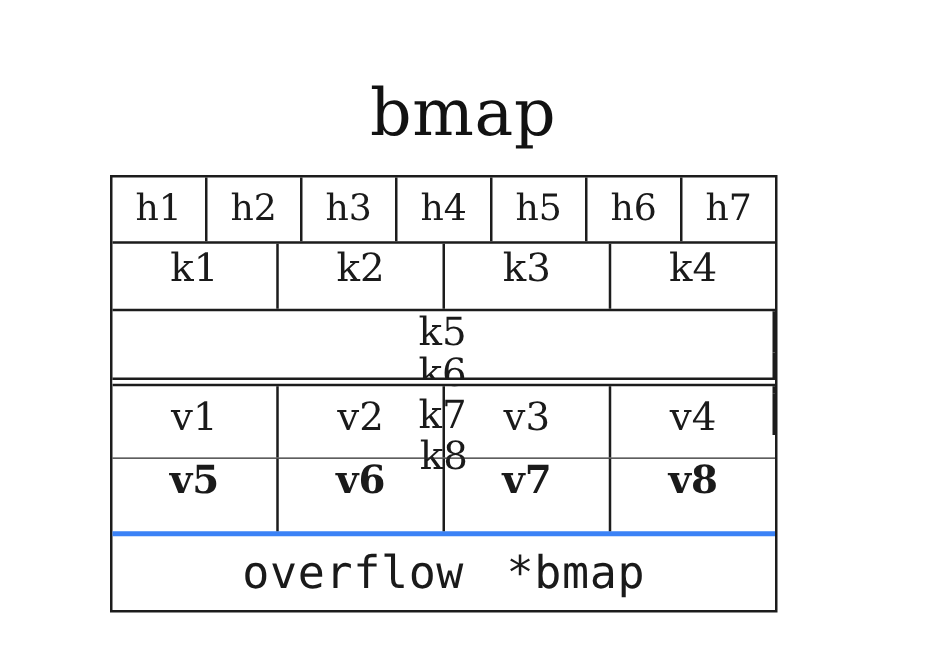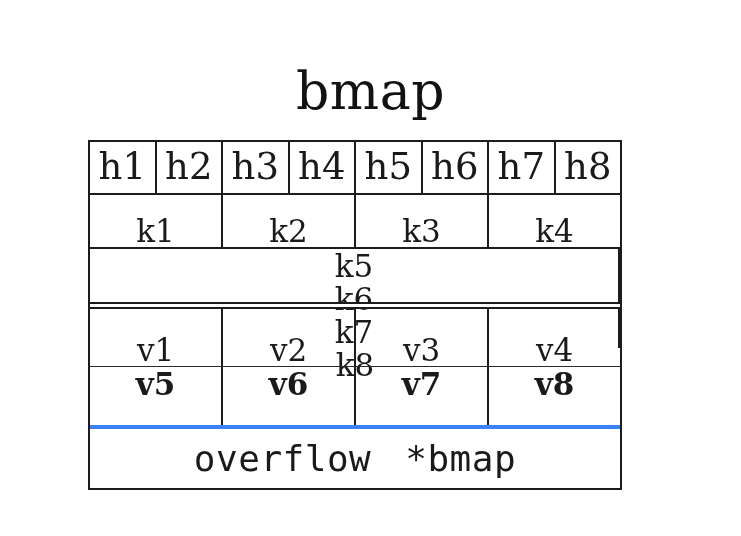--- a/index.html
+++ b/index.html
@@ -68,21 +68,21 @@
     height: 53px;
     border-bottom: 2px solid #1c1c1c;
   }
   .row-hash .cell {
     flex: 1 1 0;
     border-right: 2px solid #1c1c1c;
     box-sizing: border-box;
     display: flex;
     align-items: center;
     justify-content: center;
-    font-size: 37px;
+    font-size: 29px;
     line-height: 1;
     padding-bottom: 2px;
   }
   .row-hash .cell:last-child {
     border-right: none;
   }
 
   
   .row-k1 {
     top: 53px;
@@ -117,21 +117,21 @@
     font-size: 31px;
     line-height: 1;
   }
   .quad .cell:last-child {
     border-right: none;
   }
 
   
   .align-bottom .cell {
     align-items: flex-end;
-    padding-bottom: 0;
+    padding-bottom: 16px;
   }
   .align-top .cell {
     align-items: flex-start;
     padding-top: 2px;
   }
 
   
   .block-gap {
     position: absolute;
     left: 0;
@@ -170,21 +170,20 @@
   <div class="bmap-struct">
 
     <div class="row row-hash">
       <div class="cell">h1</div>
       <div class="cell">h2</div>
       <div class="cell">h3</div>
       <div class="cell">h4</div>
       <div class="cell">h5</div>
       <div class="cell">h6</div>
       <div class="cell">h7</div>
-      <div class="cell">h8</div>
     </div>
 
     <div class="row row-k1 quad align-bottom">
       <div class="cell">k1</div>
       <div class="cell">k2</div>
       <div class="cell">k3</div>
       <div class="cell">k4</div>
     </div>
 
     <div class="row row-k2 quad align-top">

